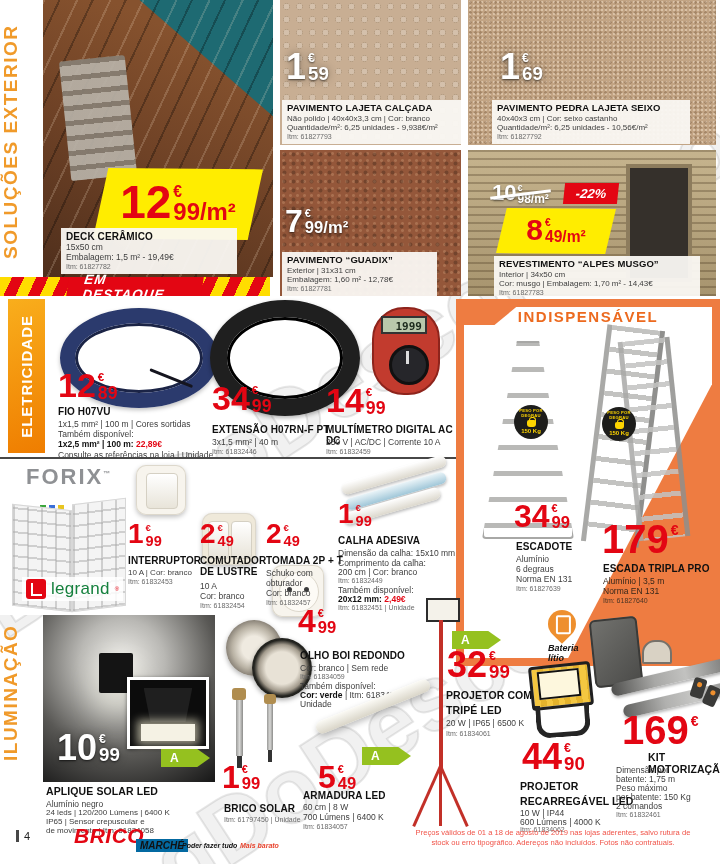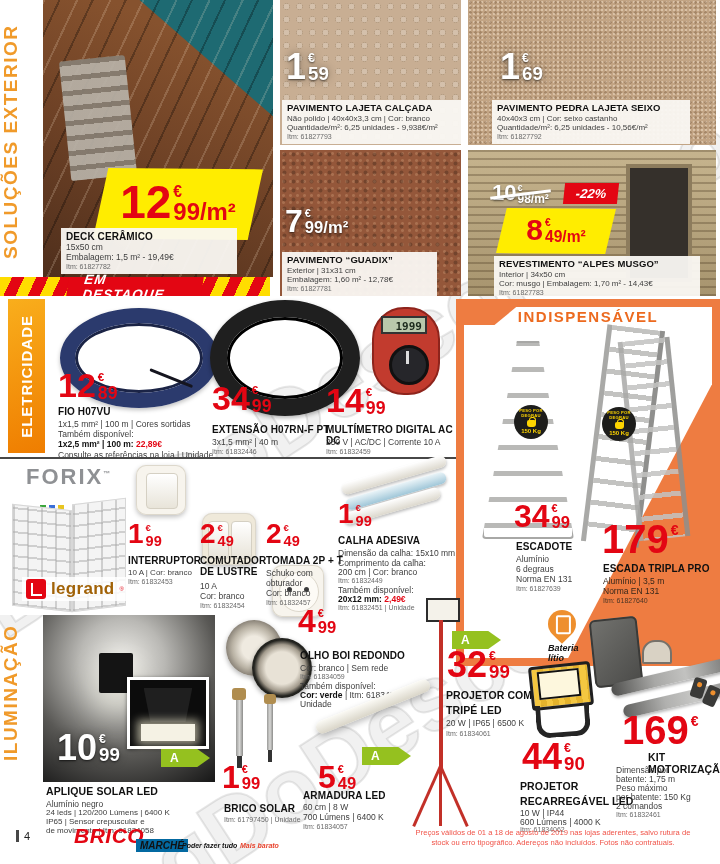--- a/index.html
+++ b/index.html
@@ -82,21 +82,21 @@
   .wbadge .w{font-size:6px;font-weight:800;}
   
   #forix{border-top:2px solid #474747;}
   .forix-logo{color:#8f9194;font-weight:700;font-size:22px;letter-spacing:2px;}
   .forix-logo sup{font-size:7px;}
   .sq{width:6px;height:6px;display:inline-block;margin-right:3px;}
   .bldg{background:#f4f4f4;border:1px solid #d7d7d7;
       background-image:repeating-linear-gradient(0deg,rgba(170,170,170,.5) 0 2px,transparent 2px 12px),repeating-linear-gradient(90deg,rgba(170,170,170,.5) 0 2px,transparent 2px 14px);}
   .legrand-box{width:20px;height:20px;background:#E30613;border-radius:3px;position:relative;}
   .legrand-box:after{content:"";position:absolute;left:5px;top:4px;width:9px;height:11px;border:2px solid #fff;border-top:none;border-right:none;}
-  .legrand-txt{color:#a16207;font-weight:700;font-size:17px;letter-spacing:.3px;}
+  .legrand-txt{color:#15803d;font-weight:400;font-size:17px;letter-spacing:.3px;}
   .switch{background:#f7f4ed;border-radius:10px;box-shadow:0 2px 5px rgba(0,0,0,.25),inset 0 0 0 1px #ddd8cc;position:relative;}
   .rocker{position:absolute;background:linear-gradient(180deg,#ffffff,#e8e4d9);border:1px solid #d5d0c3;border-radius:4px;}
   .socket-face{position:absolute;border-radius:50%;background:#fdfbf6;border:1px solid #ddd8cc;}
   .hole{position:absolute;width:5px;height:5px;border-radius:50%;background:#3b3b3b;}
   .trunk{position:absolute;height:12px;border-radius:6px;background:linear-gradient(180deg,#ffffff,#dcd8cd);box-shadow:0 2px 3px rgba(0,0,0,.25);}
   
   .ph-aplique{background:radial-gradient(circle at 46% 28%,#efeeea 0%,#b9b8b4 28%,#595855 62%,#161616 100%);}
   .fixture{position:absolute;background:#141414;border-radius:2px;}
   .inset{position:absolute;border:3px solid #fff;background:#0c0c0c;box-shadow:0 1px 4px rgba(0,0,0,.5);}
   .inset .lamp{position:absolute;left:18%;top:12%;width:64%;height:52%;background:#1f1f1f;clip-path:polygon(0 0,100% 0,86% 100%,14% 100%);}

